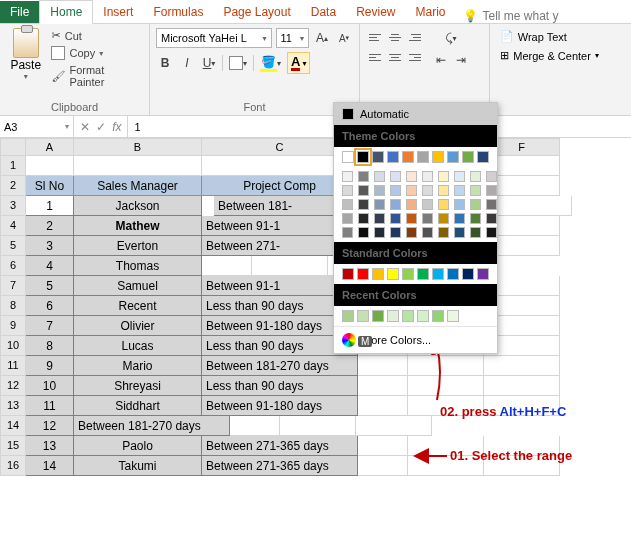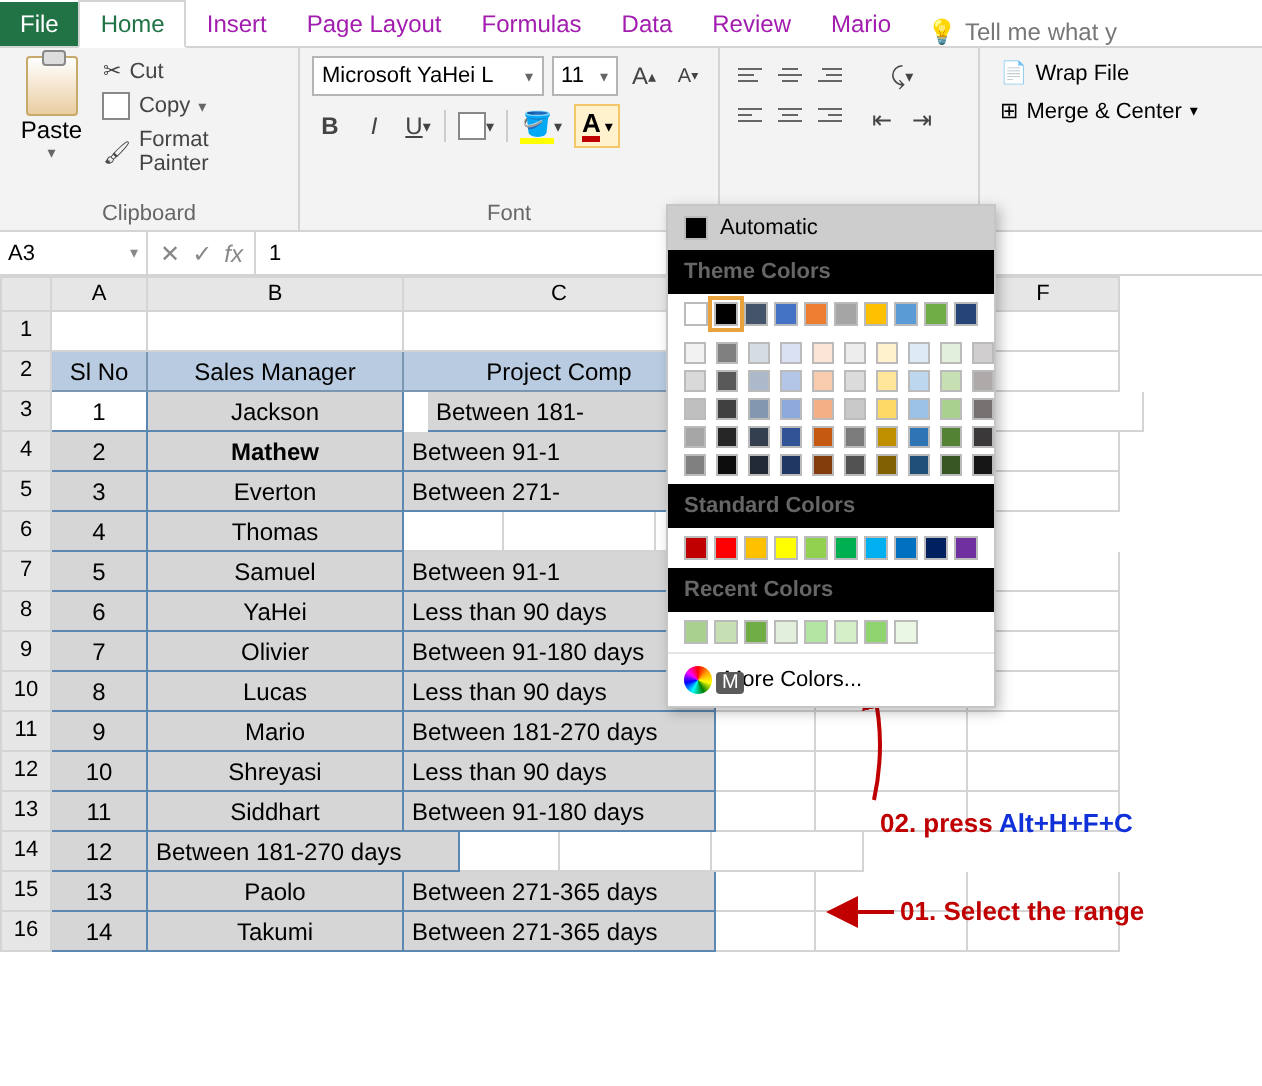--- a/index.html
+++ b/index.html
@@ -1,20 +1,20 @@
 <!DOCTYPE html>
 <html><head>
 <meta charset="utf-8">
 <style>
 * { box-sizing: border-box; margin: 0; padding: 0; font-family: "Segoe UI", Arial, sans-serif; }
 body { background: #fff; width: 631px; height: 543px; overflow: hidden; position: relative; font-size: 12px; }
 
 
 .tabbar { display: flex; background: #fff; height: 24px; align-items: flex-end; border-bottom: 1px solid #d4d4d4; }
-.tabbar .tab { padding: 4px 10px; font-size: 12px; color: #a21caf; cursor: pointer; }
+.tabbar .tab { padding: 4px 10px; font-size: 12px; color: #c2410c; cursor: pointer; }
 .tabbar .tab.file { background: #217346; color: #fff; }
 .tabbar .tab.active { background: #fff; color: #217346; border: 1px solid #d4d4d4; border-bottom: 1px solid #fff; position: relative; top: 1px; }
 .tabbar .tell { color: #777; margin-left: 8px; display: flex; align-items: center; gap: 4px; }
 
 
 .ribbon { display: flex; background: #f3f3f3; border-bottom: 1px solid #d4d4d4; height: 92px; }
 .group { border-right: 1px solid #d4d4d4; padding: 4px 6px 2px 6px; display: flex; flex-direction: column; justify-content: space-between; }
 .group-label { text-align: center; font-size: 11px; color: #666; padding-top: 2px; }
 .group-body { display: flex; gap: 4px; align-items: flex-start; }
 
@@ -79,22 +79,22 @@
 .arrow { position:absolute; }
 .arrow svg { overflow:visible; }
 </style>
 </head>
 <body>
 
 <div class="tabbar">
   <div class="tab file">File</div>
   <div class="tab active">Home</div>
   <div class="tab">Insert</div>
+  <div class="tab">Formulas</div>
   <div class="tab">Page Layout</div>
-  <div class="tab">Formulas</div>
   <div class="tab">Data</div>
   <div class="tab">Review</div>
   <div class="tab">Mario</div>
   <div class="tell">
     <span>💡</span>
     <span>Tell me what y</span>
   </div>
 </div>
 
 <div class="ribbon">
@@ -210,21 +210,21 @@
         </div>
       </div>
     </div>
     <div class="group-label">nt</div>
   </div>
 
   <div class="group" style="flex:1;border-right:none">
     <div class="wrap-merge">
       <div class="wm-btn">
           <span>📄</span>
-          <span>Wrap File</span>
+          <span>Wrap Text</span>
         </div>
       <div class="wm-btn">
           <span>⊞</span>
           <span>Merge &amp; Center</span>
           <span style="font-size:8px">▾</span>
         </div>
     </div>
     <div></div>
   </div>
 </div>
@@ -313,21 +313,21 @@
         <div class="cell c-a" style="width: 48px;">5</div>
         <div class="cell c-b" style="width: 128px;">Samuel</div>
         <div class="cell c-c" style="width: 156px;">Between 91-1</div>
         <div class="cell" style="width: 50px; border-color: rgb(212, 212, 212); background: rgb(255, 255, 255);"></div>
         <div class="cell" style="width: 76px; border-color: rgb(212, 212, 212); background: rgb(255, 255, 255);"></div>
         <div class="cell" style="width: 76px; border-color: rgb(212, 212, 212); background: rgb(255, 255, 255);"></div>
       </div>
       <div class="row sel">
         <div class="rowhead" style="height: 20px; line-height: 19px;">8</div>
         <div class="cell c-a" style="width: 48px;">6</div>
-        <div class="cell c-b" style="width: 128px;">YaHei</div>
+        <div class="cell c-b" style="width: 128px;">Recent</div>
         <div class="cell c-c" style="width: 156px;">Less than 90 days</div>
         <div class="cell" style="width: 50px; border-color: rgb(212, 212, 212); background: rgb(255, 255, 255);"></div>
         <div class="cell" style="width: 76px; border-color: rgb(212, 212, 212); background: rgb(255, 255, 255);"></div>
         <div class="cell" style="width: 76px; border-color: rgb(212, 212, 212); background: rgb(255, 255, 255);"></div>
       </div>
       <div class="row sel">
         <div class="rowhead" style="height: 20px; line-height: 19px;">9</div>
         <div class="cell c-a" style="width: 48px;">7</div>
         <div class="cell c-b" style="width: 128px;">Olivier</div>
         <div class="cell c-c" style="width: 156px;">Between 91-180 days</div>

